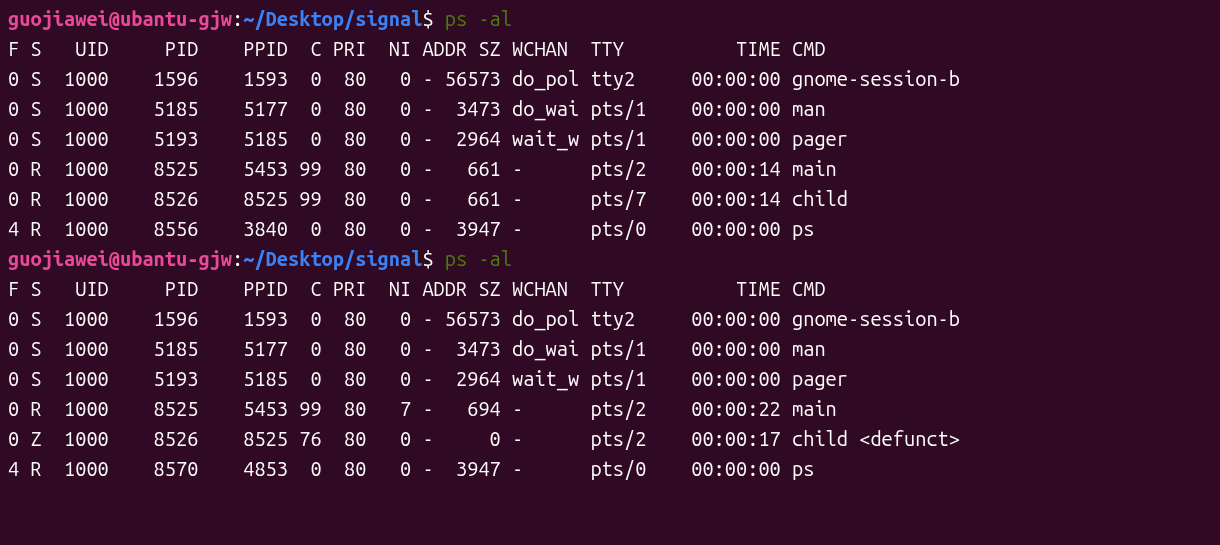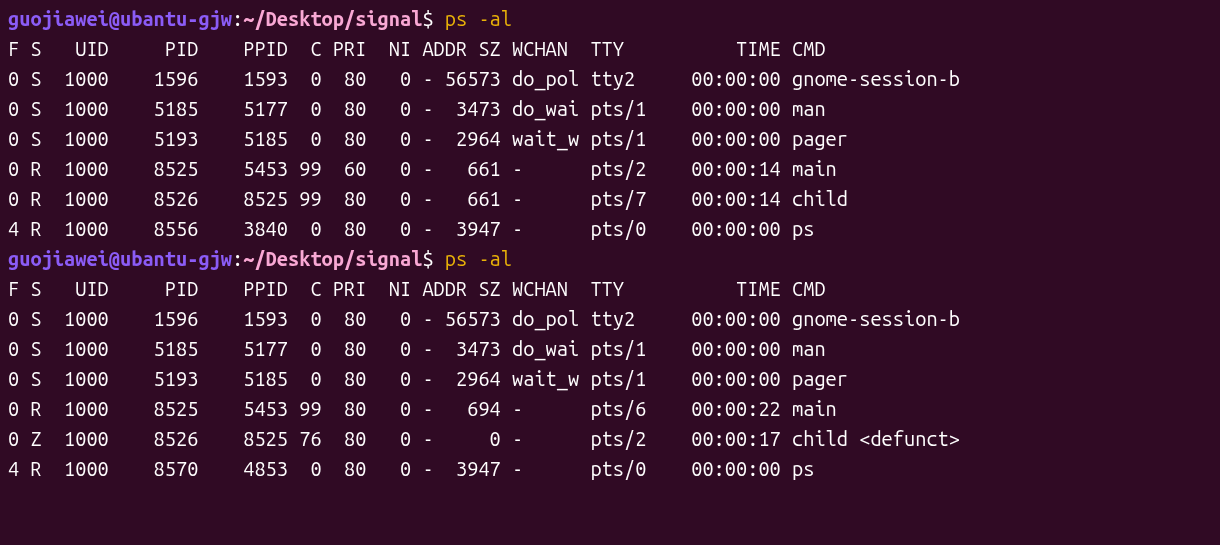--- a/index.html
+++ b/index.html
@@ -10,55 +10,55 @@
     body {
       background-color: #300a24;
       color: #ffffff;
       font-family: 'Ubuntu Mono', 'Consolas', 'Courier New', monospace;
       font-size: 20px;
       line-height: 1.5;
       padding: 4px 8px;
       width: 1220px;
     }
     .prompt-user {
-      color: #8b5cf6;
+      color: #ec4899;
       font-weight: bold;
     }
     .prompt-colon {
       color: #ffffff;
     }
     .prompt-path {
-      color: #f9a8d4;
+      color: #3b82f6;
       font-weight: bold;
     }
     .prompt-dollar {
       color: #ffffff;
     }
     .command {
-      color: #eab308;
+      color: #4d7c0f;
     }
     .line {
       white-space: pre;
       font-family: inherit;
     }
     pre {
       font-family: inherit;
     }
   </style>
 </head>
 <body>
 
 <pre class="line"><span class="prompt-user">guojiawei@ubantu-gjw</span><span class="prompt-colon">:</span><span class="prompt-path">~/Desktop/signal</span><span class="prompt-dollar">$</span><span class="command"> ps -al</span>
 <span>F S   UID     PID    PPID  C PRI  NI ADDR SZ WCHAN  TTY          TIME CMD</span>
 <span>0 S  1000    1596    1593  0  80   0 - 56573 do_pol tty2     00:00:00 gnome-session-b</span>
 <span>0 S  1000    5185    5177  0  80   0 -  3473 do_wai pts/1    00:00:00 man</span>
 <span>0 S  1000    5193    5185  0  80   0 -  2964 wait_w pts/1    00:00:00 pager</span>
-<span>0 R  1000    8525    5453 99  60   0 -   661 -      pts/2    00:00:14 main</span>
+<span>0 R  1000    8525    5453 99  80   0 -   661 -      pts/2    00:00:14 main</span>
 <span>0 R  1000    8526    8525 99  80   0 -   661 -      pts/7    00:00:14 child</span>
 <span>4 R  1000    8556    3840  0  80   0 -  3947 -      pts/0    00:00:00 ps</span>
 <span class="prompt-user">guojiawei@ubantu-gjw</span><span class="prompt-colon">:</span><span class="prompt-path">~/Desktop/signal</span><span class="prompt-dollar">$</span><span class="command"> ps -al</span>
 <span>F S   UID     PID    PPID  C PRI  NI ADDR SZ WCHAN  TTY          TIME CMD</span>
 <span>0 S  1000    1596    1593  0  80   0 - 56573 do_pol tty2     00:00:00 gnome-session-b</span>
 <span>0 S  1000    5185    5177  0  80   0 -  3473 do_wai pts/1    00:00:00 man</span>
 <span>0 S  1000    5193    5185  0  80   0 -  2964 wait_w pts/1    00:00:00 pager</span>
-<span>0 R  1000    8525    5453 99  80   0 -   694 -      pts/6    00:00:22 main</span>
+<span>0 R  1000    8525    5453 99  80   7 -   694 -      pts/2    00:00:22 main</span>
 <span>0 Z  1000    8526    8525 76  80   0 -     0 -      pts/2    00:00:17 child &lt;defunct&gt;</span>
 <span>4 R  1000    8570    4853  0  80   0 -  3947 -      pts/0    00:00:00 ps</span></pre>
 
 </body></html>

